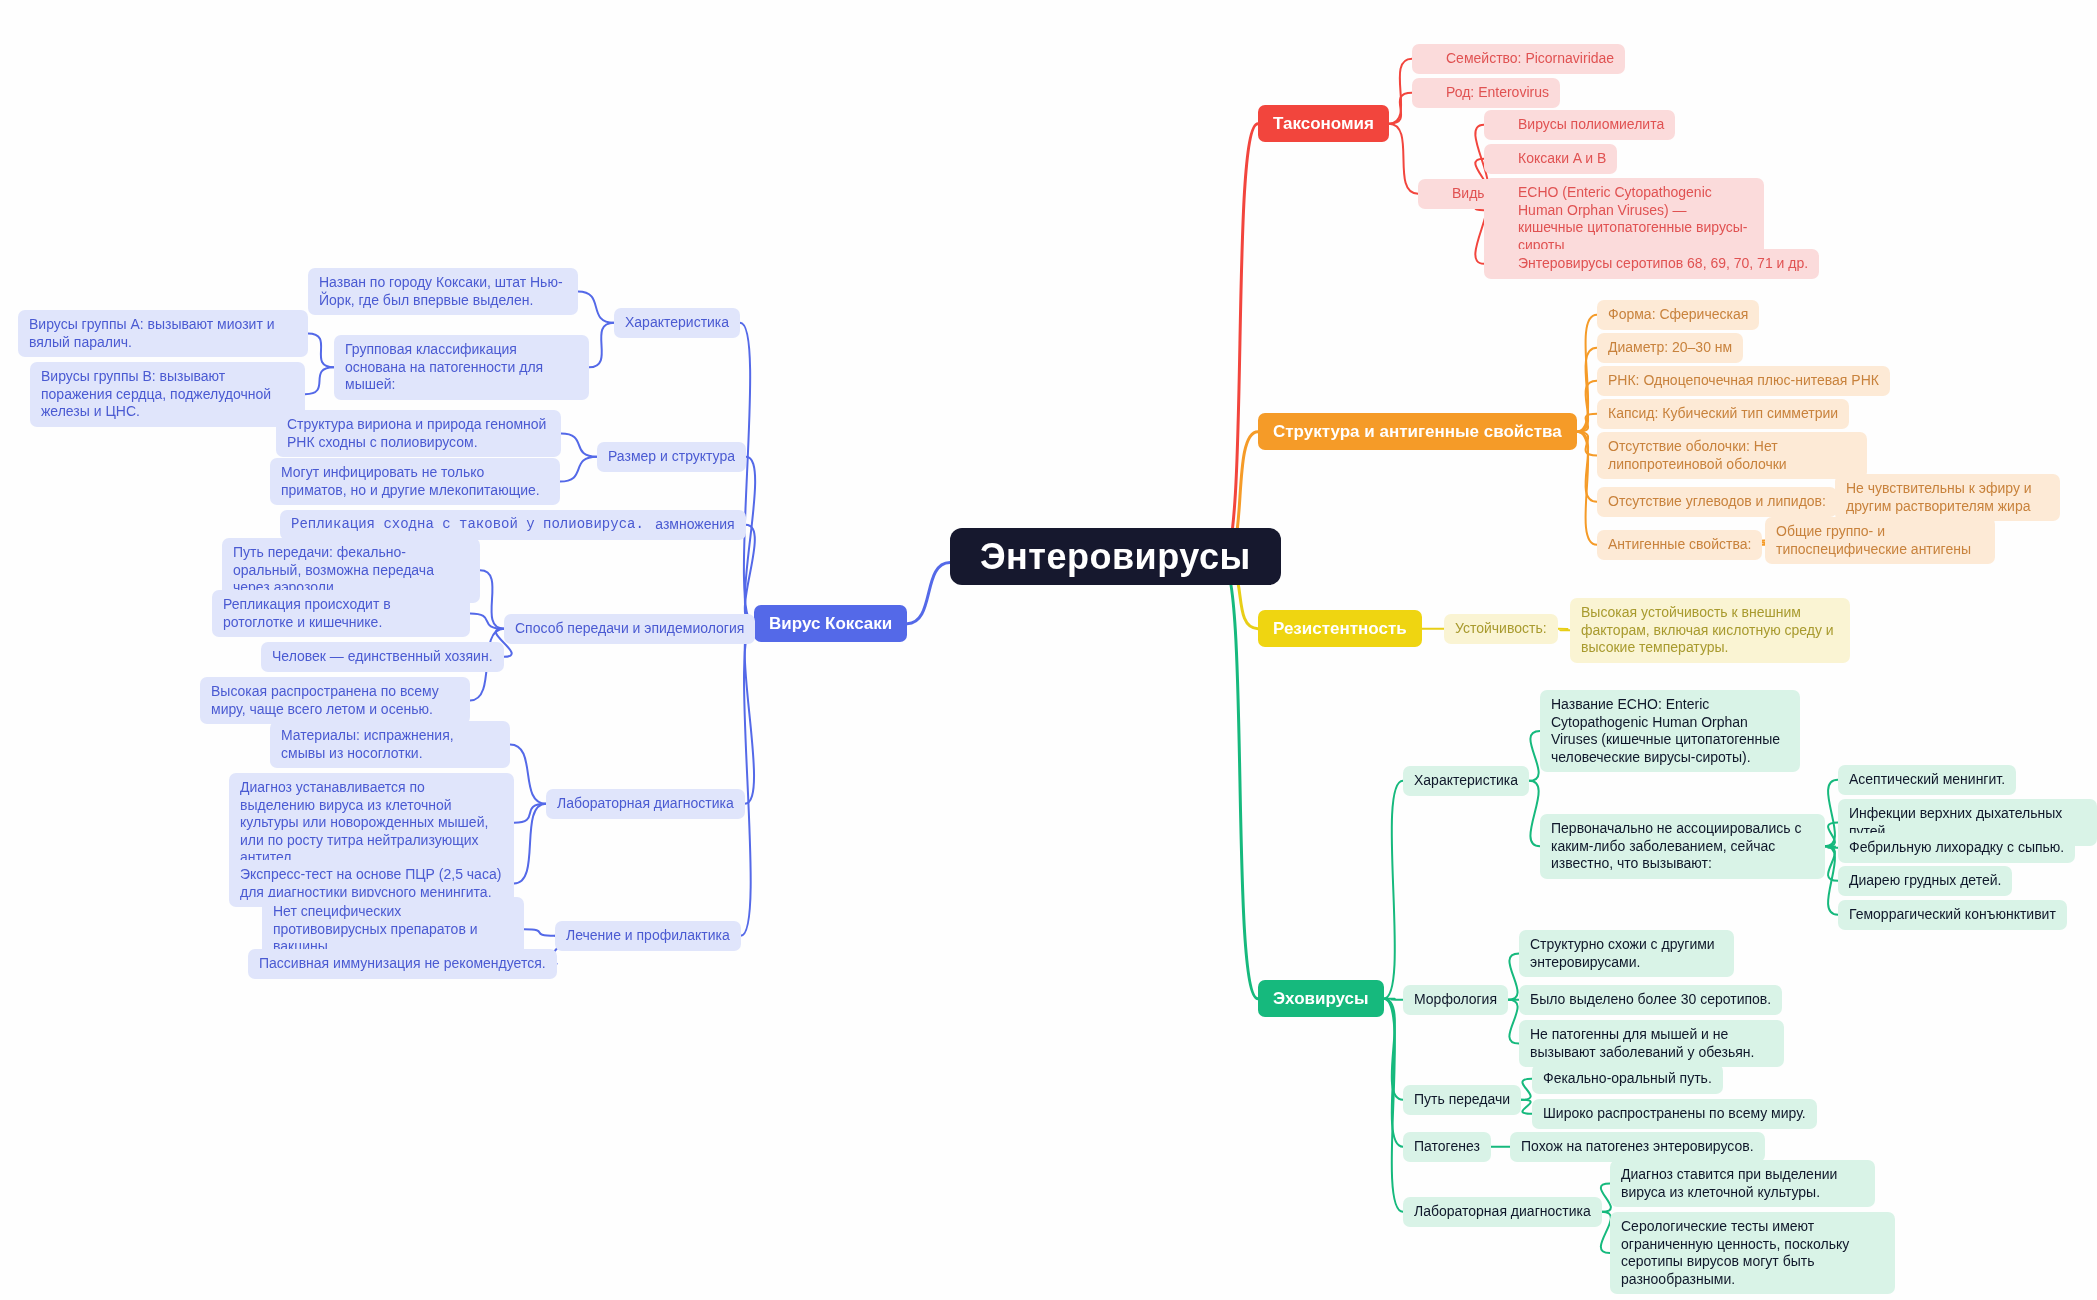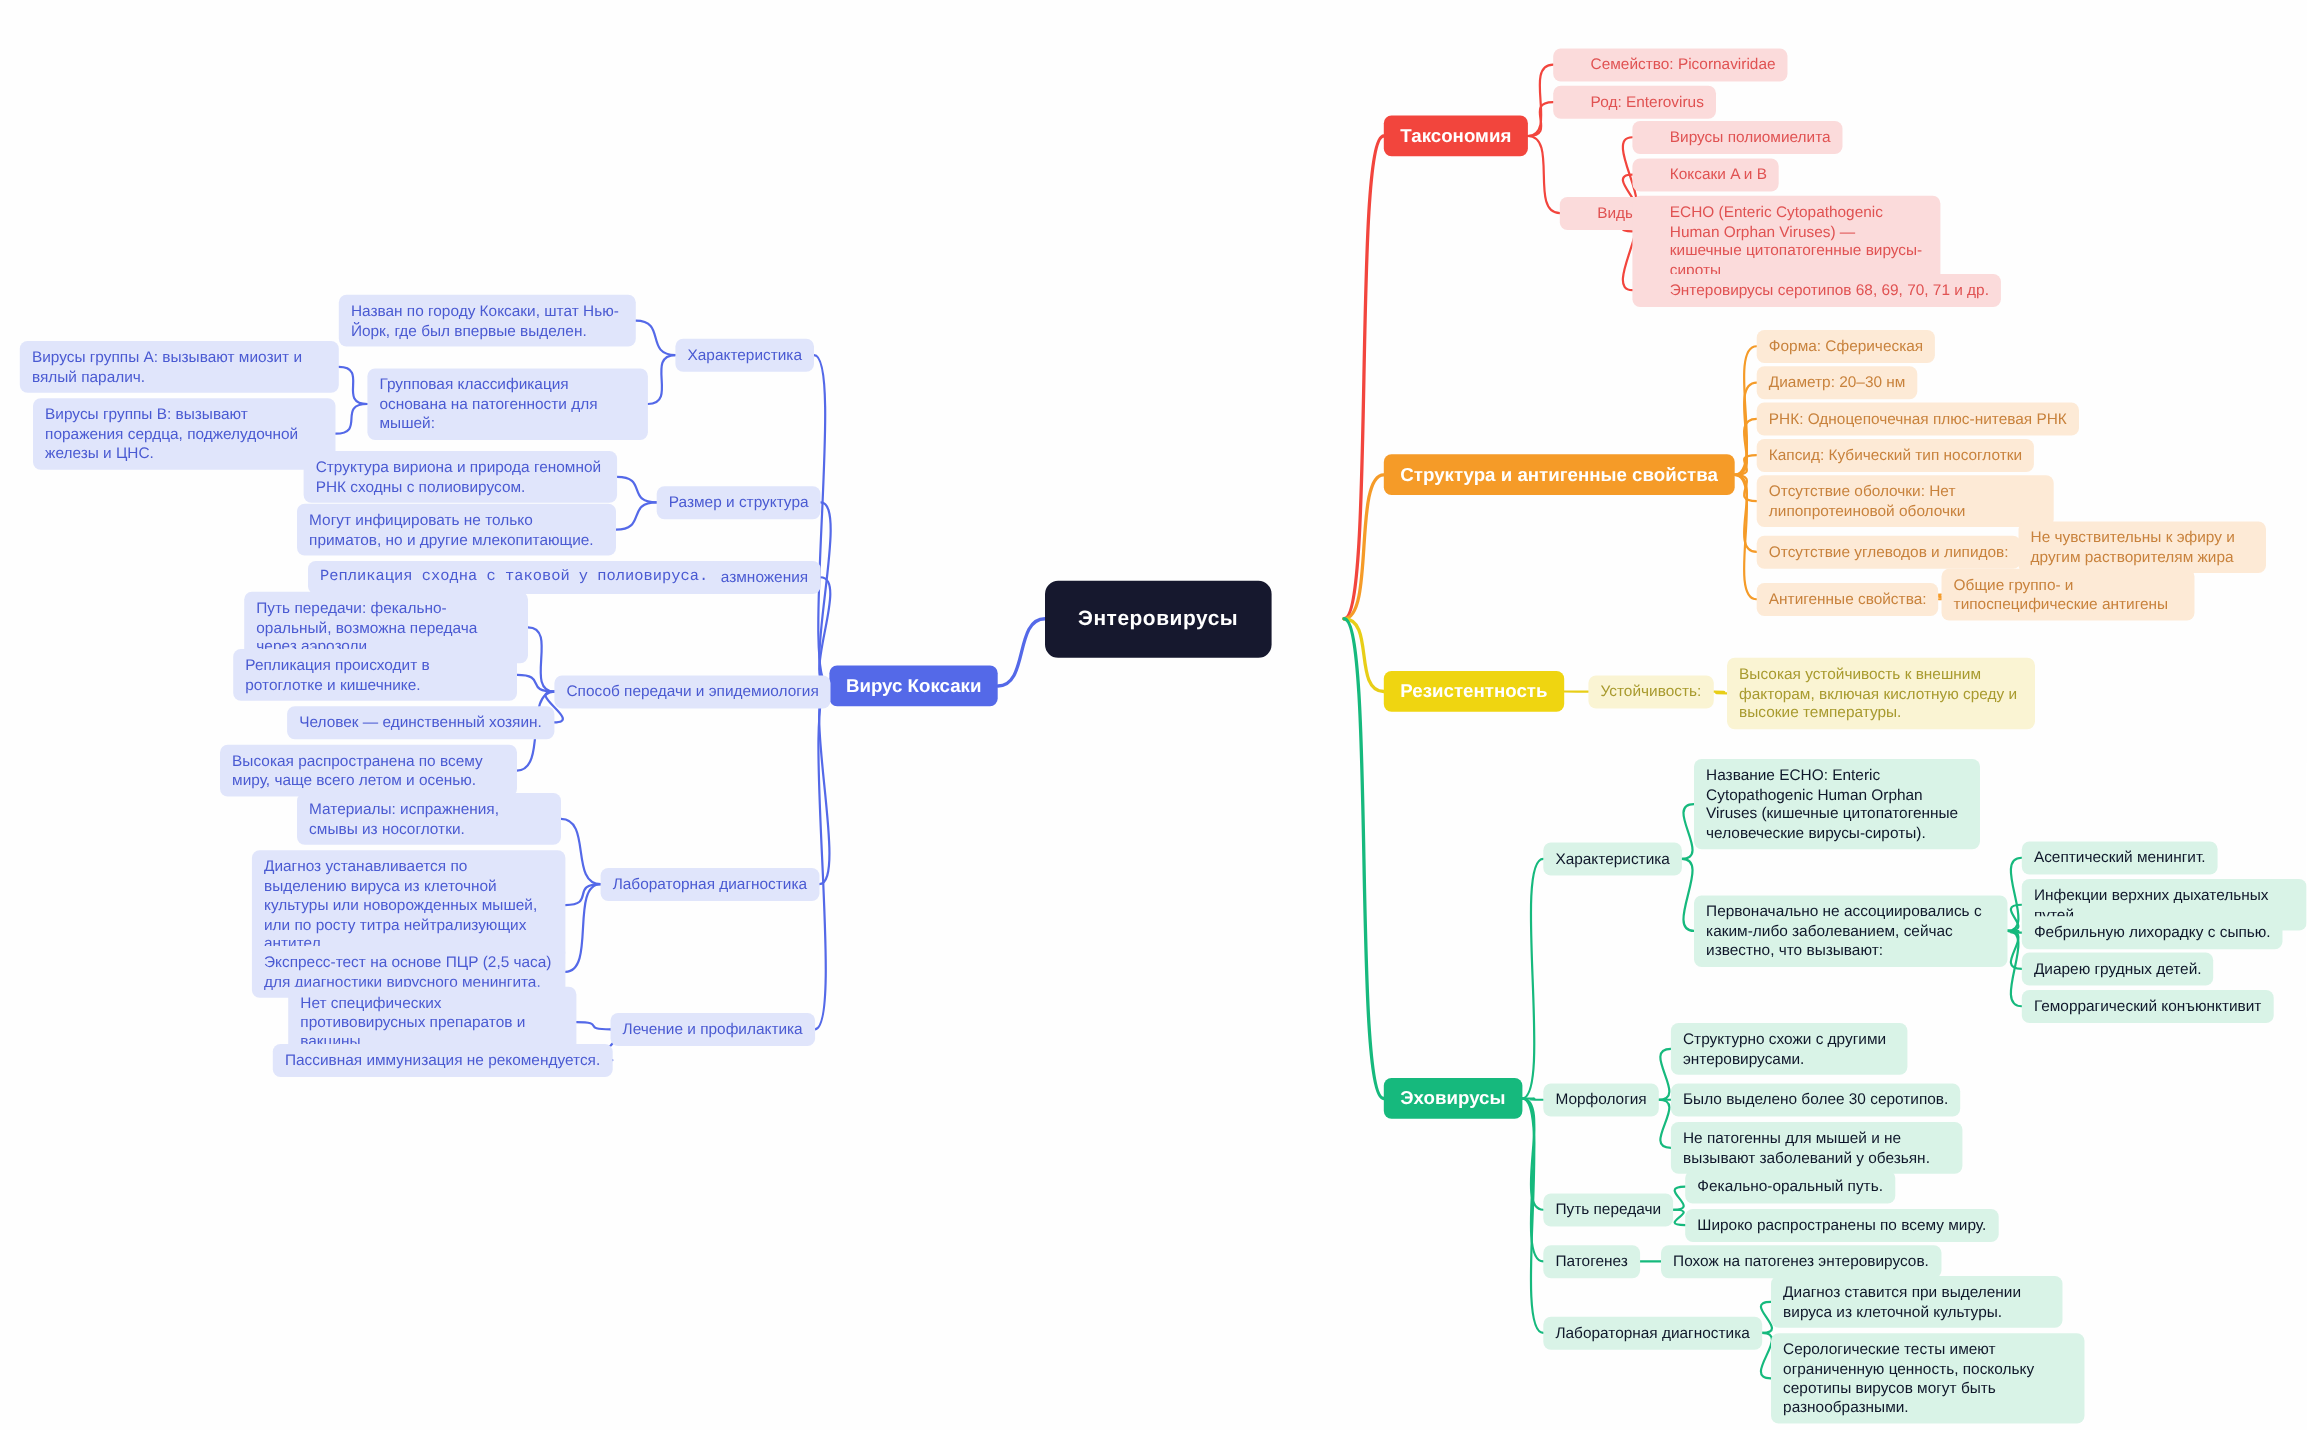--- a/index.html
+++ b/index.html
@@ -2,21 +2,21 @@
 <html><head>
 <meta charset="utf-8">
 <style>
   * { margin:0; padding:0; box-sizing:border-box; }
   html,body { background:#ffffff; }
   body { font-family:"Liberation Sans", sans-serif; }
   #mindmap { position:relative; width:2097px; height:1300px; background:#fefefe; overflow:hidden; }
   #connector-svg { position:absolute; left:0; top:0; z-index:1; }
   .node { position:absolute; z-index:2; border-radius:7px; padding:6px 11px; font-size:14px; line-height:1.25; text-align:left; }
   .head { color:#fff; font-weight:bold; font-size:17px; padding:8px 15px; border-radius:7px; white-space:nowrap; }
-  .central { background:#16182e; color:#fff; font-weight:bold; font-size:19px; padding:23px 30px; border-radius:12px; letter-spacing:.5px; white-space:nowrap; }
+  .central { background:#16182e; color:#fff; font-weight:bold; font-size:36px; padding:6px 30px; border-radius:12px; letter-spacing:.5px; white-space:nowrap; }
   .b-tax.head  { background:#f2453d; }
   .b-tax.leaf  { background:#fbdbdb; color:#e05252;padding-left:34px; }
   .b-str.head  { background:#f59b28; }
   .b-str.leaf  { background:#fdead6; color:#c8823c; }
   .b-res.head  { background:#efd511; }
   .b-res.leaf  { background:#faf4d3; color:#a89a2e; }
   .b-echo.head { background:#16b97d; }
   .b-echo.leaf { background:#d9f3e7; color:#0f172a; }
   .b-cox.head  { background:#5469e8; }
   .b-cox.leaf  { background:#e0e5fb; color:#4a5ad2; }
@@ -101,21 +101,21 @@
   <div class="node leaf b-tax" style="left:1418px; top:179px;">Виды:</div>
   <div class="node leaf b-tax" style="left:1484px; top:110px;">Вирусы полиомиелита</div>
   <div class="node leaf b-tax" style="left:1484px; top:144px;">Коксаки A и B</div>
   <div class="node leaf b-tax" style="left:1484px; top:178px; max-width:280px;">ECHO (Enteric Cytopathogenic Human Orphan Viruses) — кишечные цитопатогенные вирусы-сироты</div>
   <div class="node leaf b-tax" style="left:1484px; top:249px;">Энтеровирусы серотипов 68, 69, 70, 71 и др.</div>
 
   <div class="node head b-str" style="left:1258px; top:413px;">Структура и антигенные свойства</div>
   <div class="node leaf b-str" style="left:1597px; top:300px;">Форма: Сферическая</div>
   <div class="node leaf b-str" style="left:1597px; top:333px;">Диаметр: 20–30 нм</div>
   <div class="node leaf b-str" style="left:1597px; top:366px;">РНК: Одноцепочечная плюс-нитевая РНК</div>
-  <div class="node leaf b-str" style="left:1597px; top:399px;">Капсид: Кубический тип носоглотки</div>
+  <div class="node leaf b-str" style="left:1597px; top:399px;">Капсид: Кубический тип симметрии</div>
   <div class="node leaf b-str" style="left:1597px; top:432px; max-width:270px;">Отсутствие оболочки: Нет липопротеиновой оболочки</div>
   <div class="node leaf b-str" style="left:1597px; top:487px;">Отсутствие углеводов и липидов:</div>
   <div class="node leaf b-str" style="left:1835px; top:474px; max-width:225px;">Не чувствительны к эфиру и другим растворителям жира</div>
   <div class="node leaf b-str" style="left:1597px; top:530px;">Антигенные свойства:</div>
   <div class="node leaf b-str" style="left:1765px; top:517px; max-width:230px;">Общие группо- и типоспецифические антигены</div>
 
   <div class="node head b-res" style="left:1258px; top:610px;">Резистентность</div>
   <div class="node leaf b-res" style="left:1444px; top:614px;">Устойчивость:</div>
   <div class="node leaf b-res" style="left:1570px; top:598px; max-width:280px;">Высокая устойчивость к внешним факторам, включая кислотную среду и высокие температуры.</div>
 

